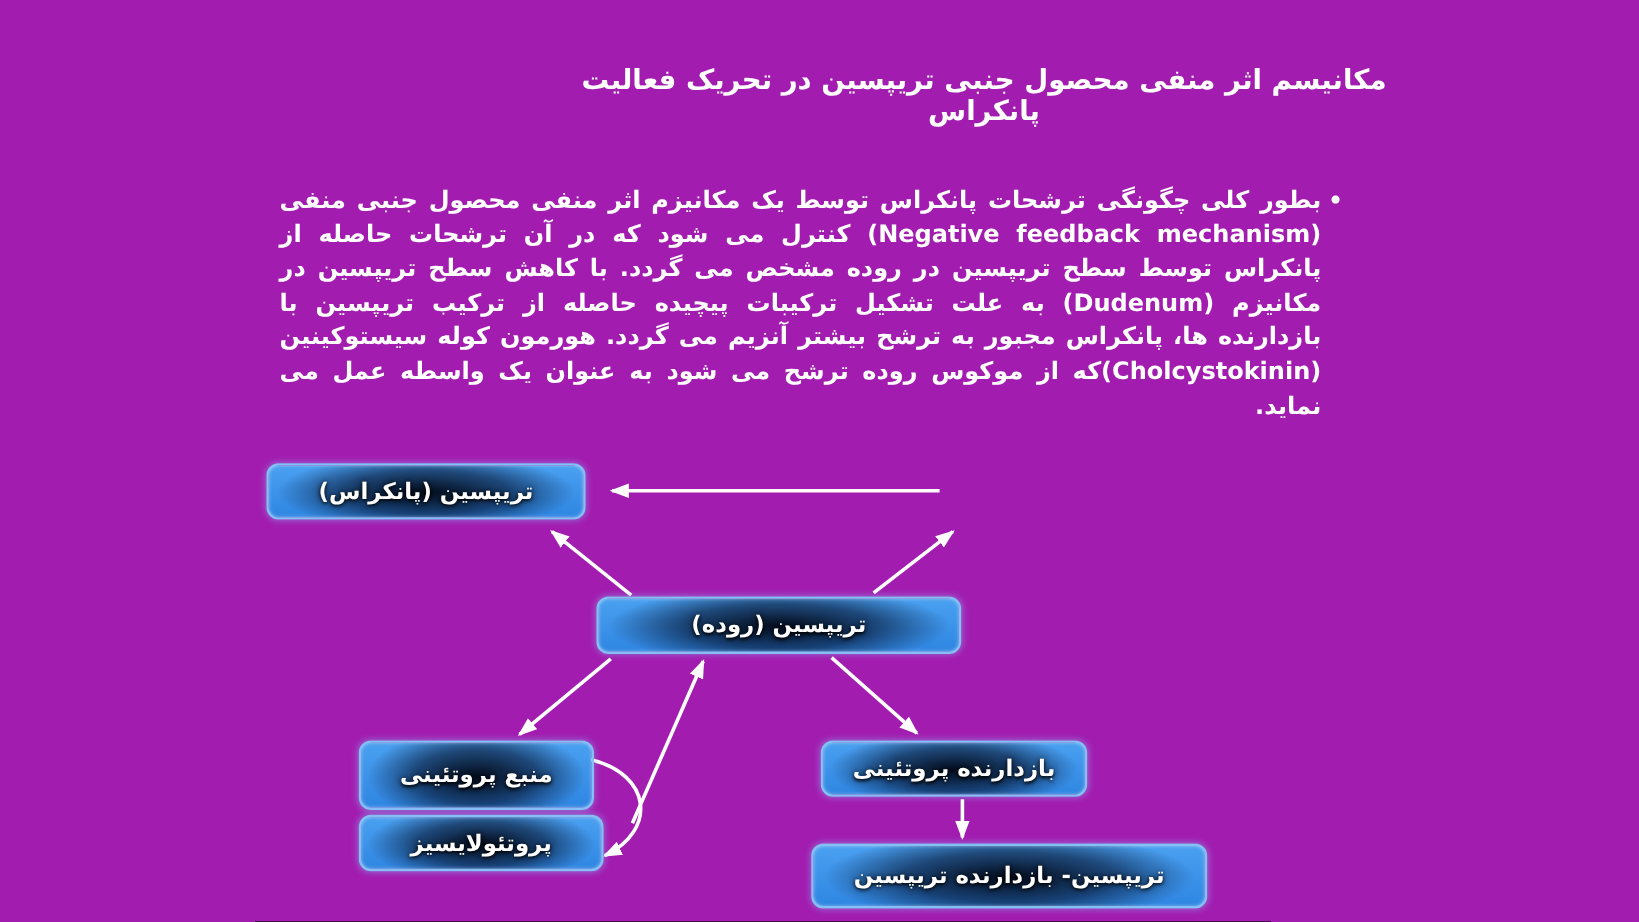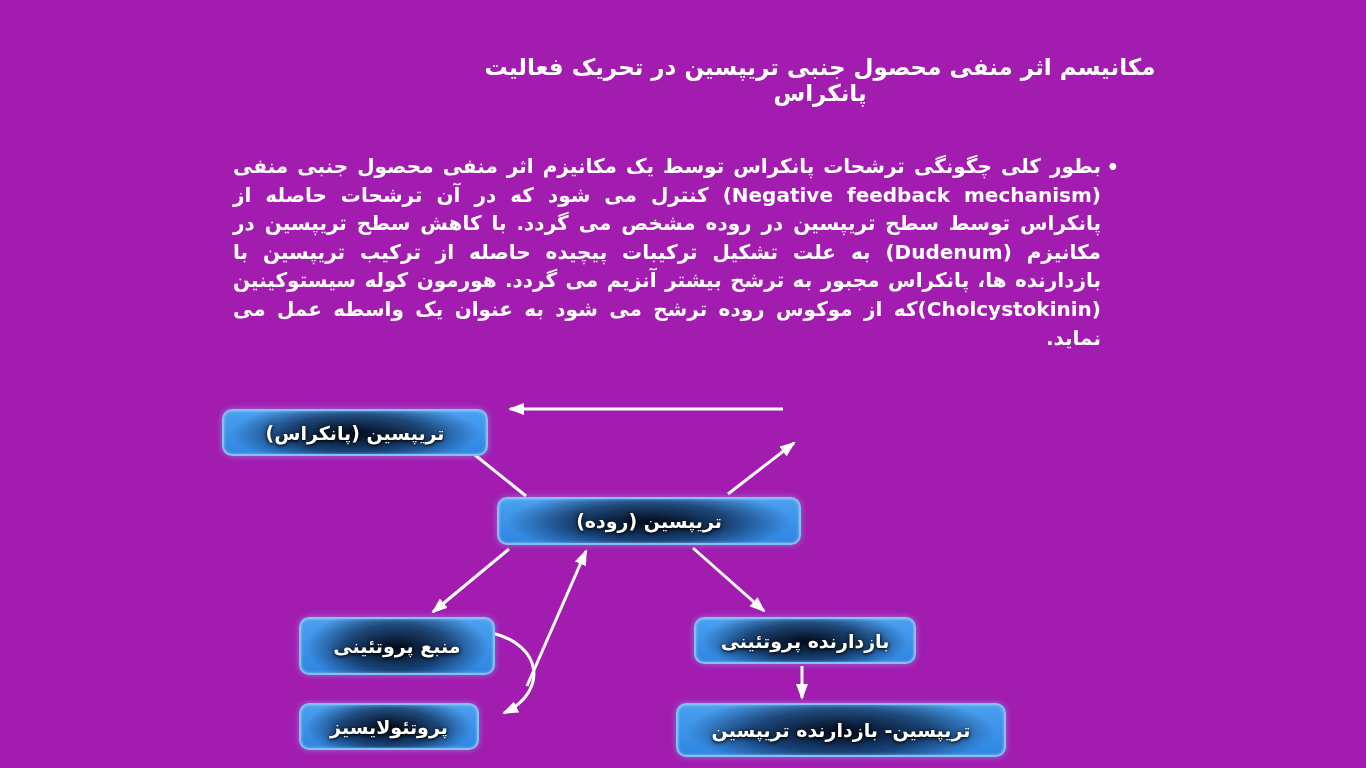--- a/index.html
+++ b/index.html
@@ -82,38 +82,38 @@
     <line x1="783" y1="409" x2="510" y2="409" stroke="#fff" stroke-width="3" marker-end="url(#ah)"></line>
     <line x1="526" y1="496" x2="460" y2="443" stroke="#fff" stroke-width="3" marker-end="url(#ah)"></line>
     <line x1="728" y1="494" x2="794" y2="443" stroke="#fff" stroke-width="3" marker-end="url(#ah)"></line>
     <line x1="509" y1="549" x2="433" y2="612" stroke="#fff" stroke-width="3" marker-end="url(#ah)"></line>
     <line x1="527" y1="686" x2="586" y2="551" stroke="#fff" stroke-width="3" marker-end="url(#ah)"></line>
     <path d="M 492 633 C 543 645, 548 692, 504 713" fill="none" stroke="#fff" stroke-width="3" marker-end="url(#ah)"></path>
     <line x1="693" y1="548" x2="764" y2="611" stroke="#fff" stroke-width="3" marker-end="url(#ah)"></line>
     <line x1="802" y1="666" x2="802" y2="698" stroke="#fff" stroke-width="3" marker-end="url(#ah)"></line>
   </svg>
 
-  <div class="node" style="left:222px;top:409px;width:266px;height:47px;">
+  <div class="node" style="left:222px;top:386px;width:266px;height:47px;">
     <span>تریپسین (پانکراس)</span>
   </div>
 
 
   <div class="node" style="left:497px;top:497px;width:304px;height:48px;">
     <span>تریپسین (روده)</span>
   </div>
 
   <div class="node" style="left:299px;top:617px;width:196px;height:58px;">
     <span>منبع پروتئینی</span>
   </div>
 
-  <div class="node" style="left:299px;top:703px;width:180px;height:47px;align-items:center;">
+  <div class="node" style="left:299px;top:679px;width:204px;height:47px;align-items:center;">
     <span>پروتئولایسیز</span>
   </div>
 
-  <div class="node" style="left:684px;top:617px;width:222px;height:47px;margin-left:10px;">
+  <div class="node" style="left:684px;top:617px;width:222px;height:47px;">
     <span>بازدارنده پروتئینی</span>
   </div>
 
   <div class="node" style="left:676px;top:703px;width:330px;height:54px;text-align:center;">
     <span>تریپسین- بازدارنده تریپسین</span>
   </div>
 
 </div>
 
 </body></html>

